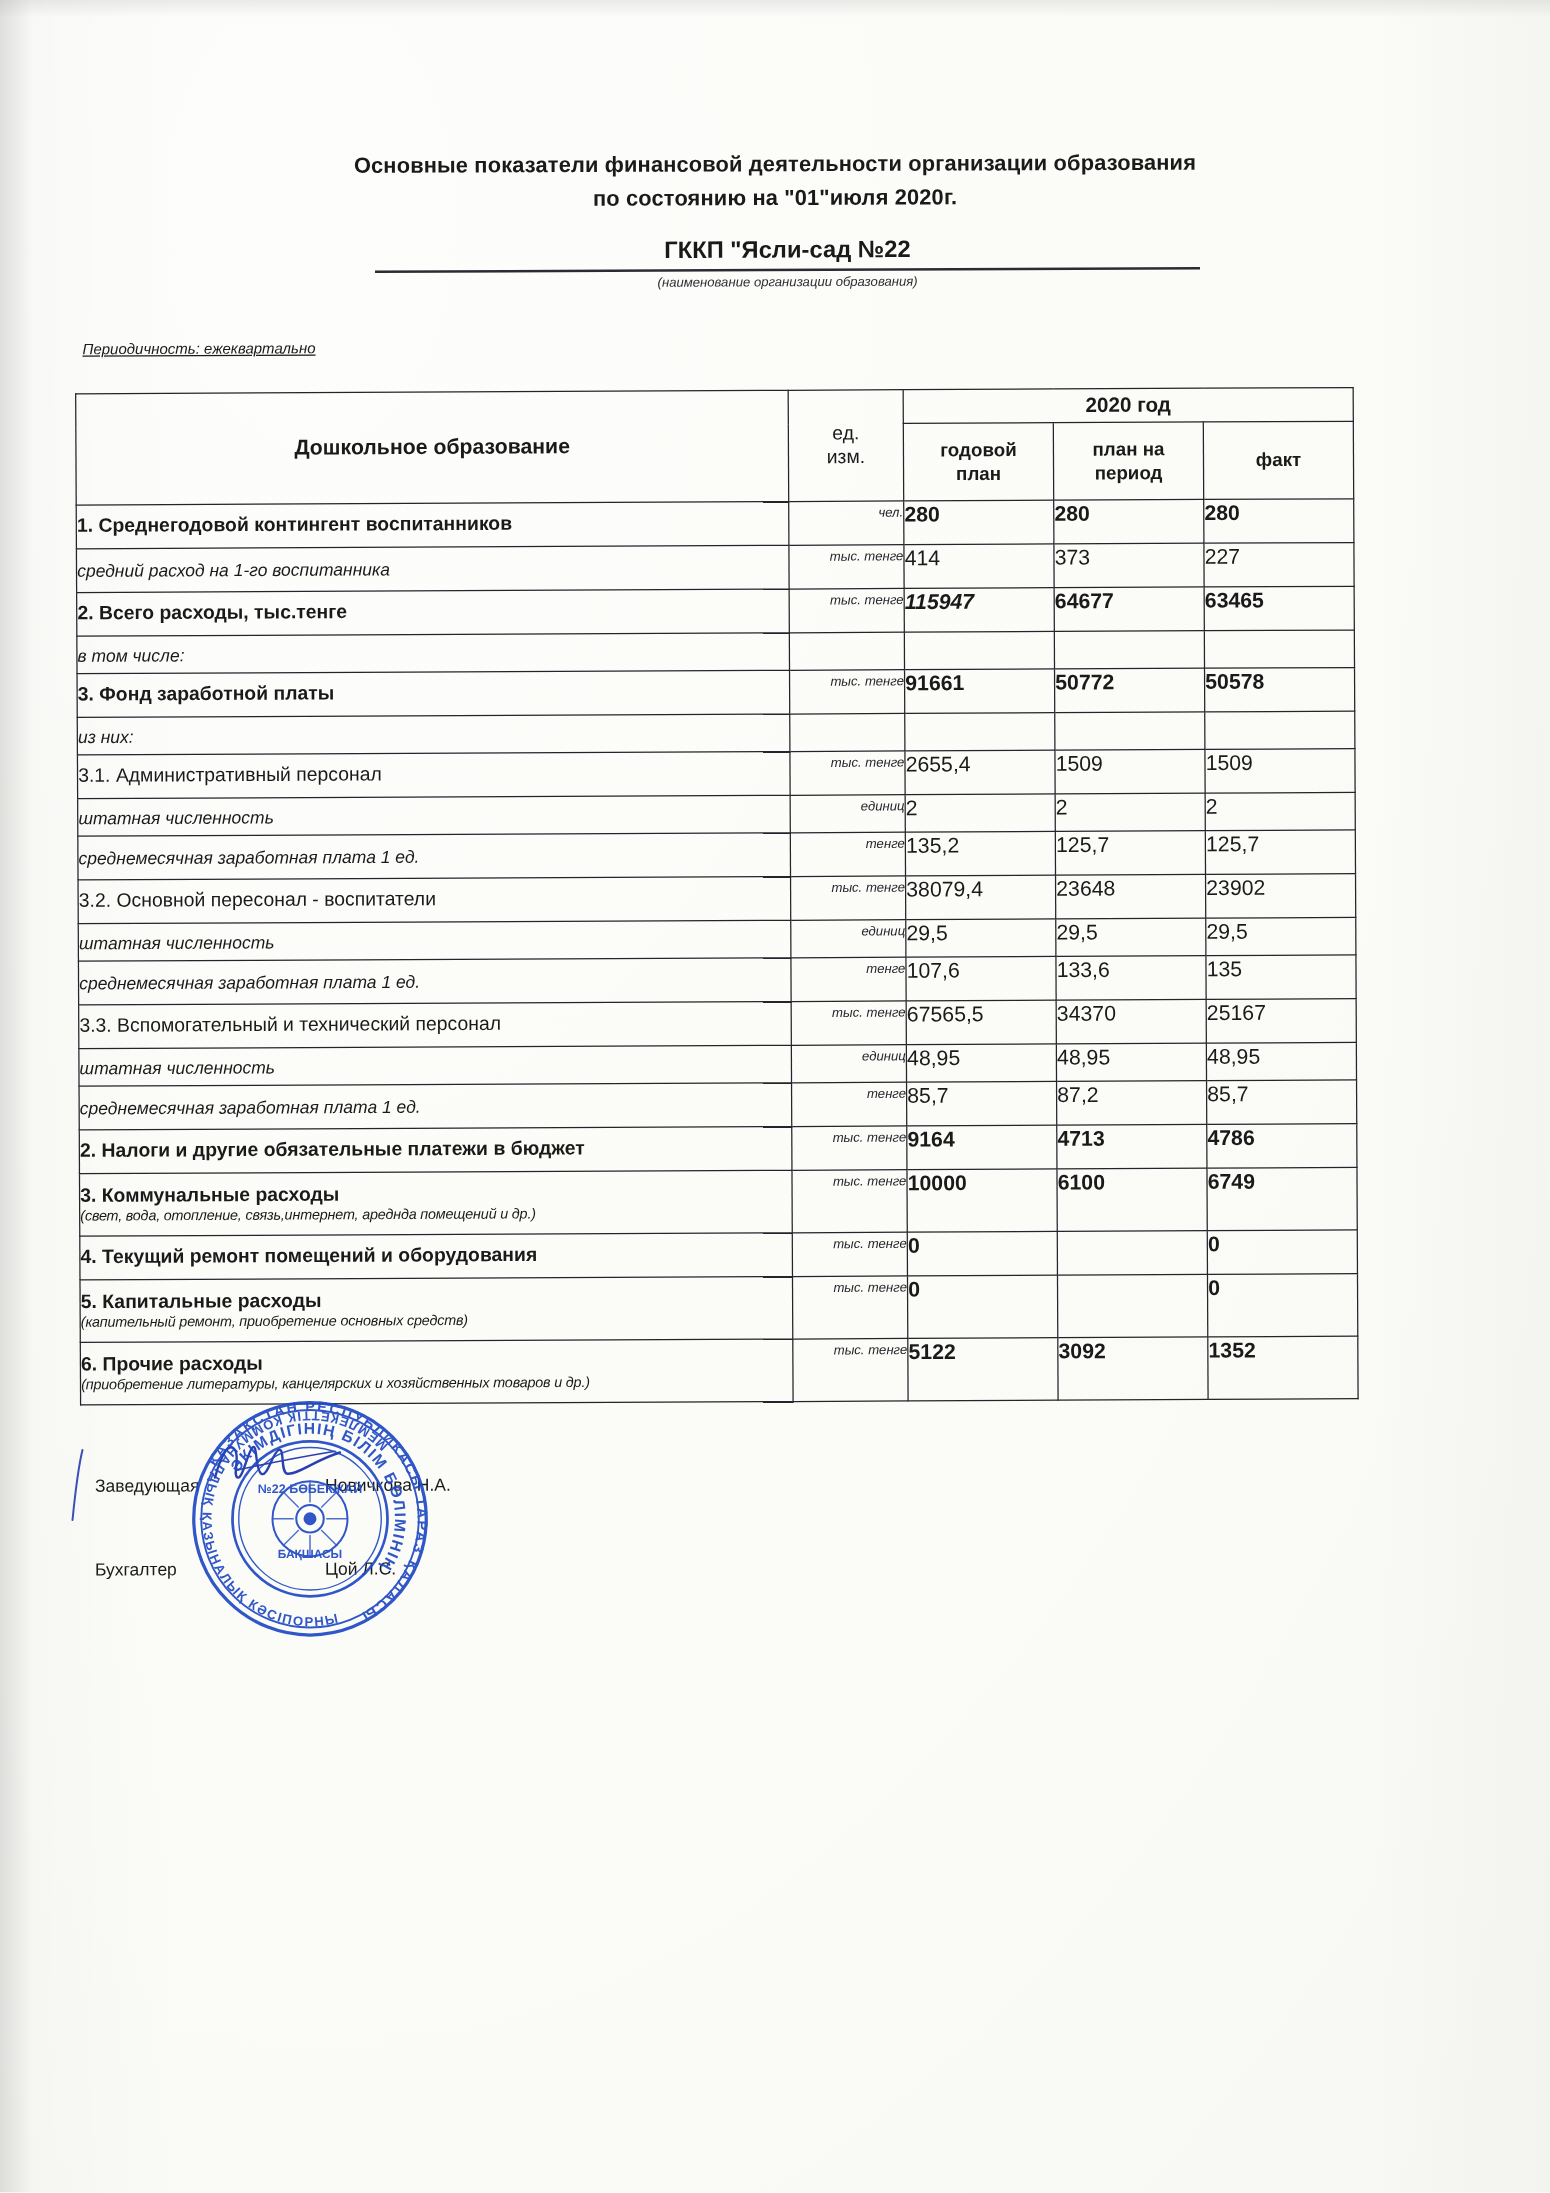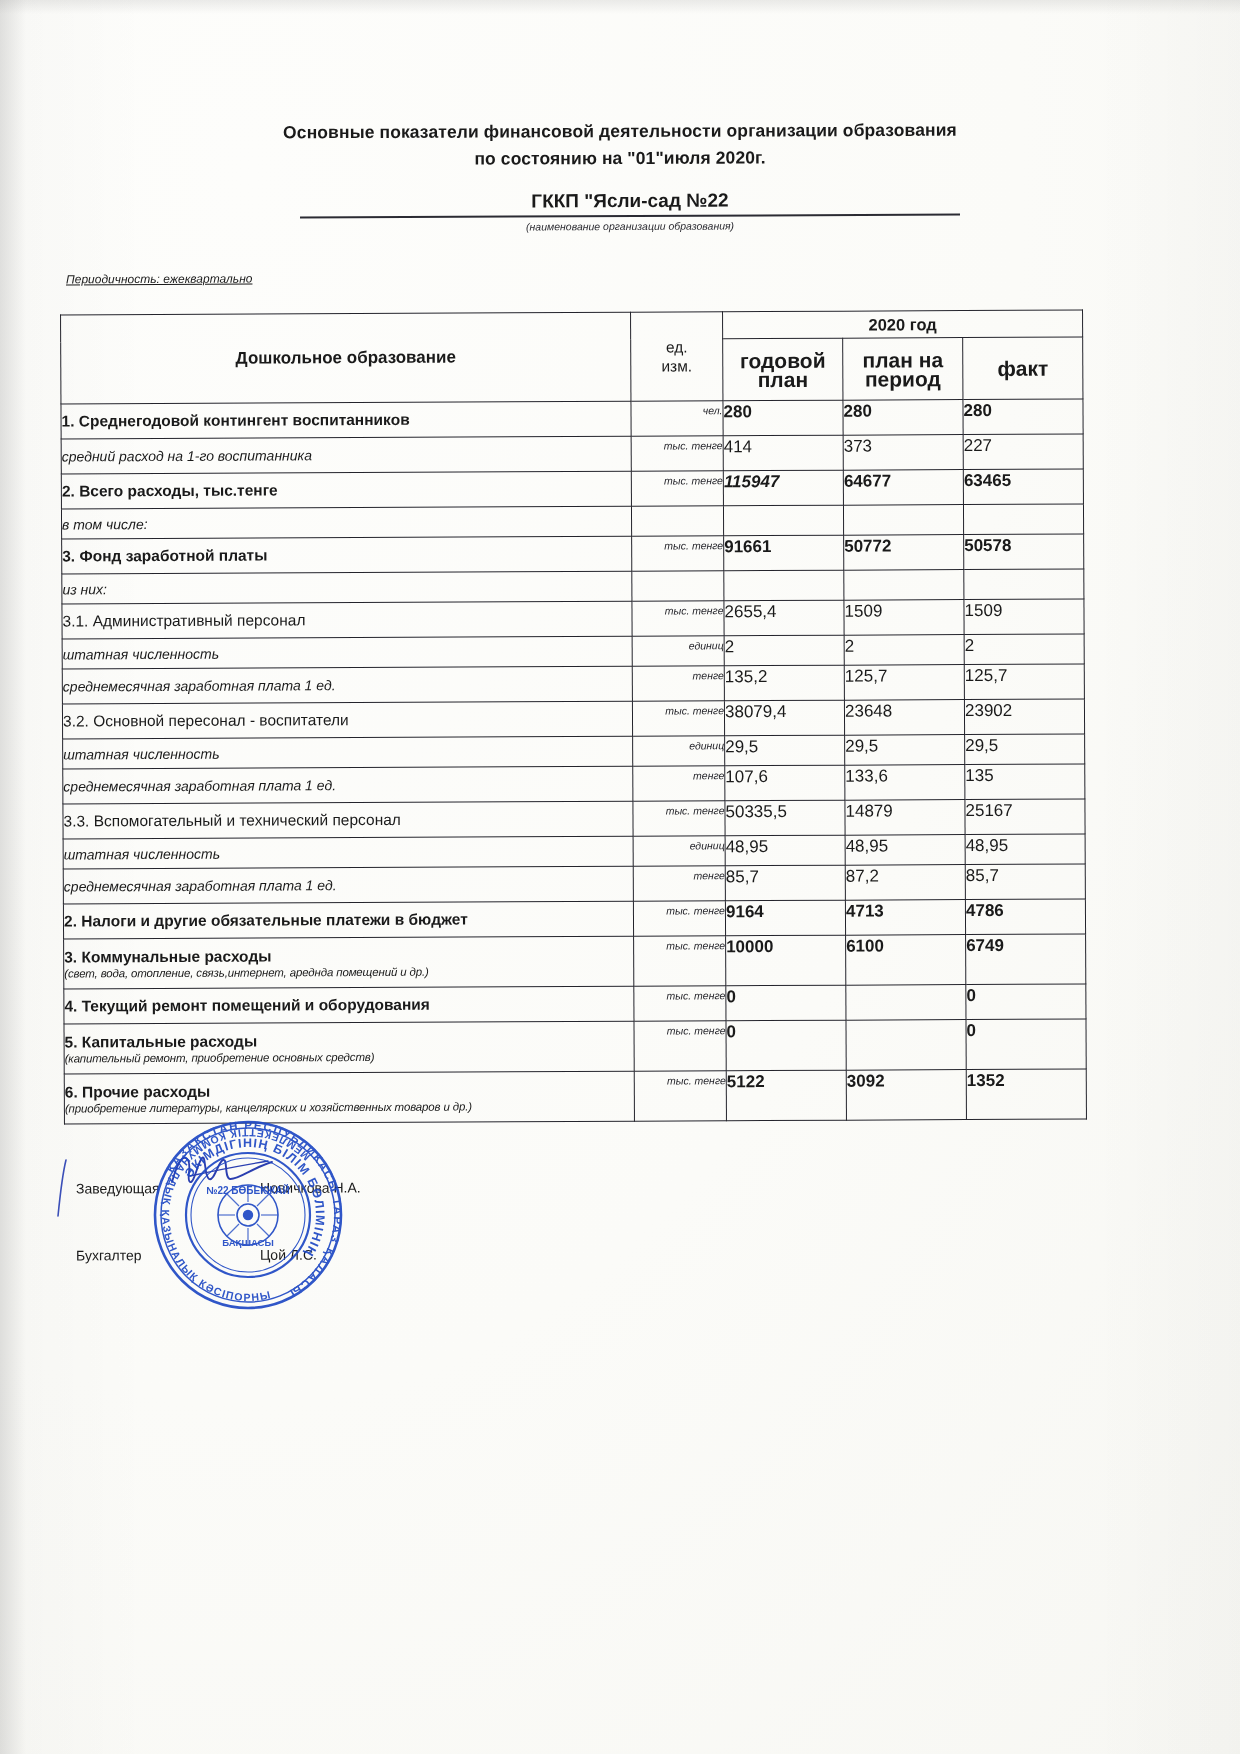--- a/index.html
+++ b/index.html
@@ -123,21 +123,21 @@
     text-align: center;
     line-height: 19px;
   }
   th.hdr-year {
     font-size: 16.5px;
     font-weight: bold;
     text-align: center;
     height: 26px;
   }
   th.hdr-sub {
-    font-size: 21px;
+    font-size: 15px;
     font-weight: bold;
     text-align: center;
     line-height: 19px;
     padding: 2px 0 4px;
   }
 
   td.name {
     padding: 3px 4px 4px 8px;
     font-size: 15.5px;
   }
@@ -345,22 +345,22 @@
           <tr class="r-std">
             <td class="name ital">среднемесячная заработная плата 1 ед.</td>
             <td class="unit up">тенге</td>
             <td class="num up">107,6</td>
             <td class="num up">133,6</td>
             <td class="num up">135</td>
           </tr>
           <tr class="r-std">
             <td class="name plain">3.3. Вспомогательный и технический персонал</td>
             <td class="unit up">тыс. тенге</td>
-            <td class="num up">50335,5</td>
-            <td class="num up">14879</td>
+            <td class="num up">67565,5</td>
+            <td class="num up">34370</td>
             <td class="num up">25167</td>
           </tr>
           <tr class="r-thin">
             <td class="name ital">штатная численность</td>
             <td class="unit up">единиц</td>
             <td class="num up">48,95</td>
             <td class="num up">48,95</td>
             <td class="num up">48,95</td>
           </tr>
           <tr class="r-std">

